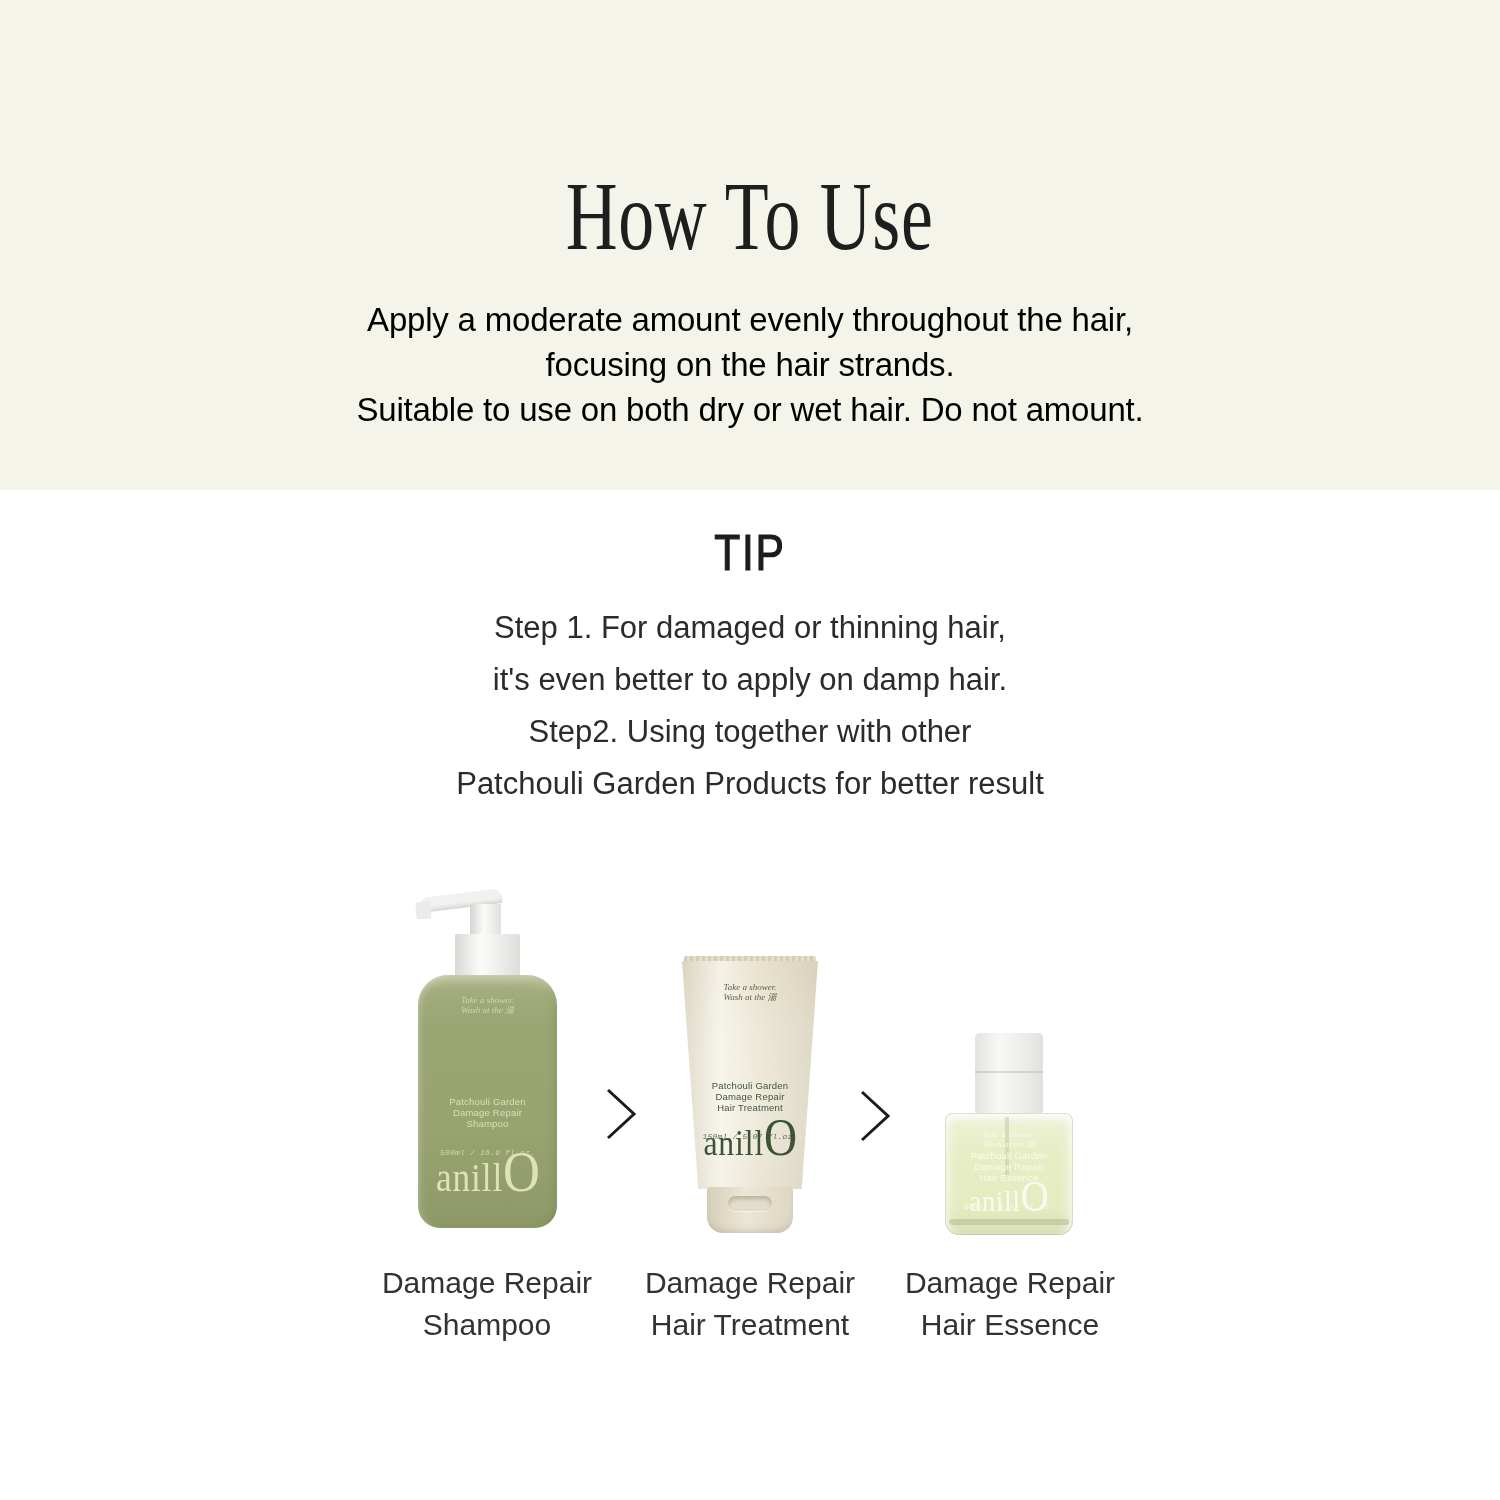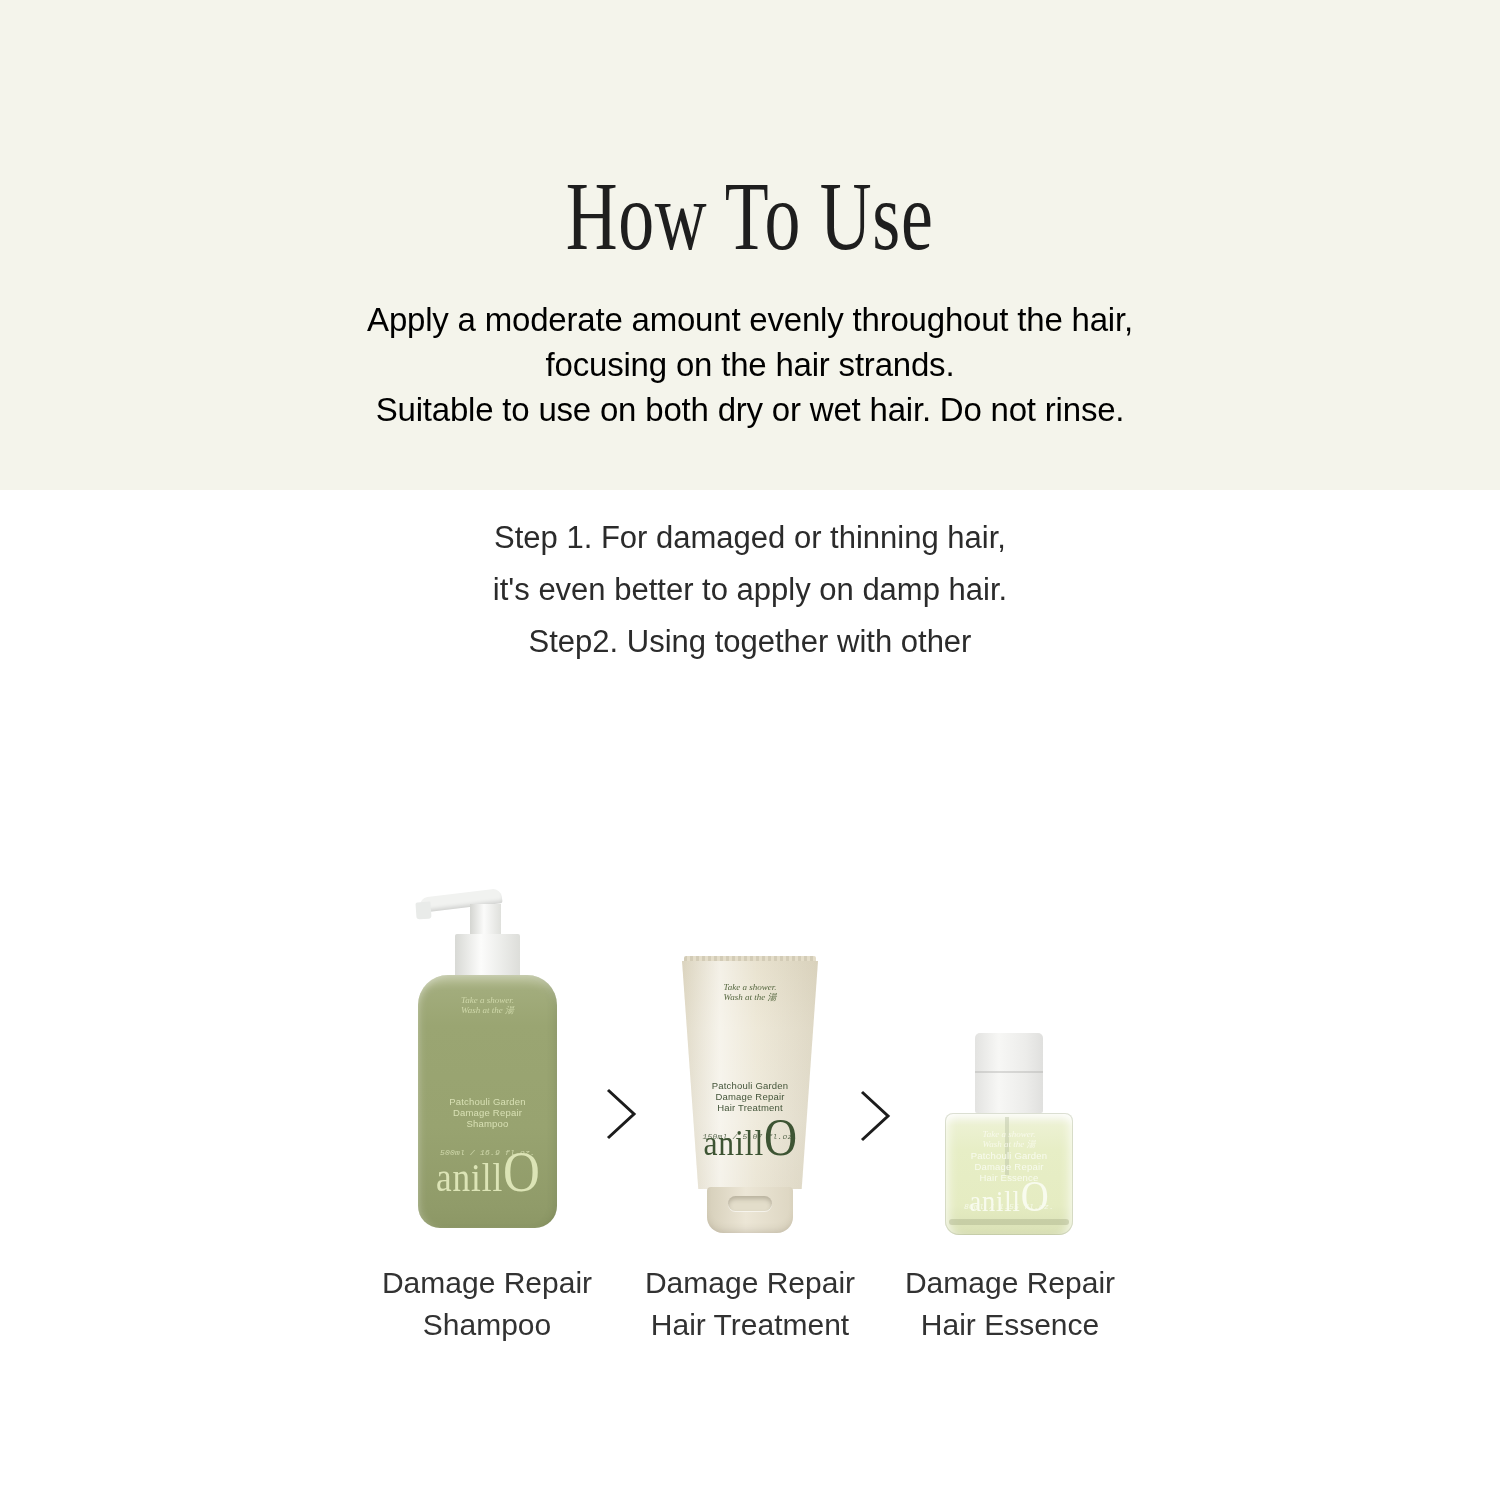--- a/index.html
+++ b/index.html
@@ -121,29 +121,31 @@
 </head>
 <body>
 
 <div class="page">
 
   <section class="top">
     <h1 class="title"><span class="title-inner">How To Use</span></h1>
     <div class="sub">
       <div>Apply a moderate amount evenly throughout the hair,</div>
       <div>focusing on the hair strands.</div>
-      <div>Suitable to use on both dry or wet hair. Do not rinse.</div>
+      <div>Suitable to use on both dry or wet hair. Do not amount.</div>
     </div>
   </section>
 
   <section class="bottom">
+    <h2 class="tip"><span class="tip-inner">TIP</span></h2>
     <div class="steps">
       <div>Step 1. For damaged or thinning hair,</div>
       <div>it's even better to apply on damp hair.</div>
       <div>Step2. Using together with other</div>
+      <div>Patchouli Garden Products for better result</div>
     </div>
 
     <div class="canvas">
 
       <div class="prod shampoo">
         <div class="pump-arm"></div>
         <div class="pump-spout"></div>
         <div class="pump-shaft"></div>
         <div class="pump-collar"></div>
         <div class="bottle-body"></div>

